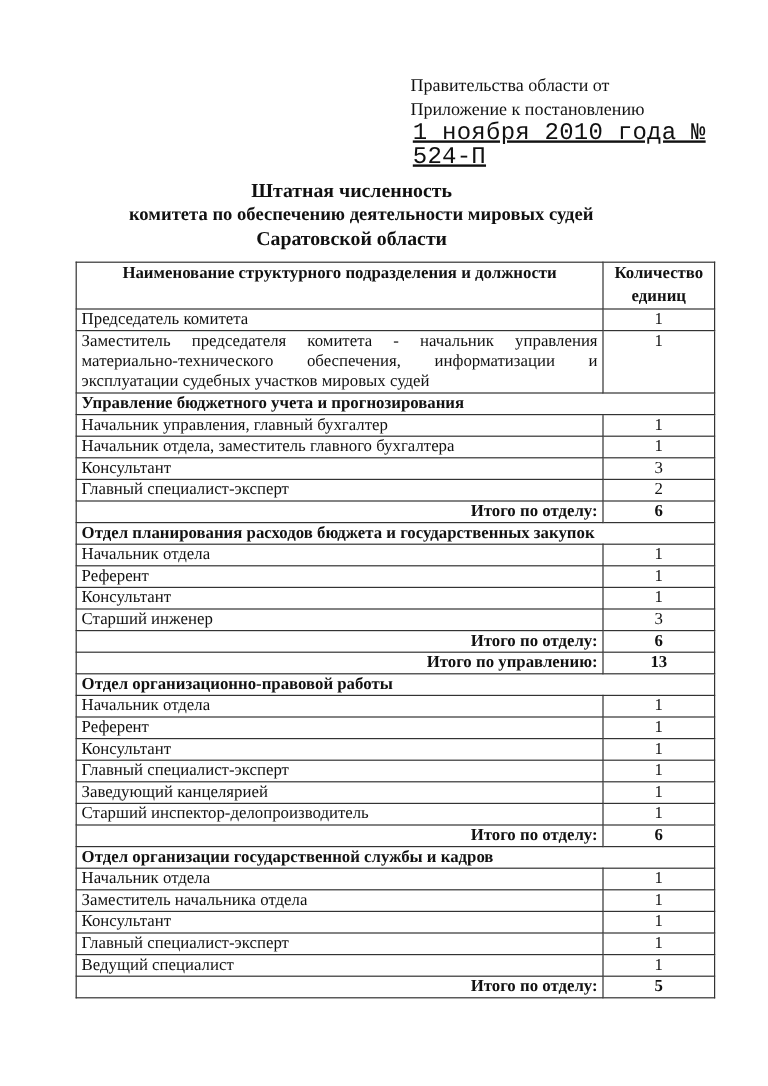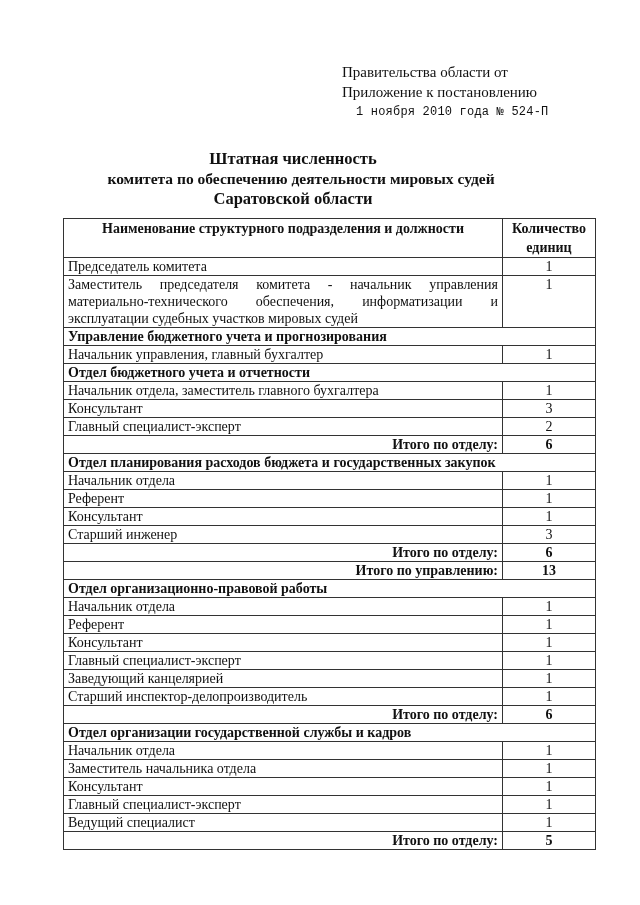--- a/index.html
+++ b/index.html
@@ -1,19 +1,19 @@
 <!DOCTYPE html>
 <html><head>
 <meta charset="utf-8">
 <style>
   html, body { margin: 0; padding: 0; background: #ffffff; }
   body { width: 640px; height: 905px; position: relative; overflow: hidden;
          font-family: "Liberation Serif", serif; color: #111; }
   .appendix { position: absolute; left: 342px; top: 62px; font-size: 15px; line-height: 20px; }
-  .appendix .mono { font-family: "Liberation Mono", monospace; font-size: 12px; letter-spacing: 0.2px; margin-left: 14px; }
+  .appendix .mono { font-family: "Liberation Mono", monospace; font-size: 20px; letter-spacing: 0.2px; margin-left: 2px; text-decoration: underline; }
   .title { position: absolute; left: 0; width: 586px; top: 149px; text-align: center;
            font-weight: bold; font-size: 15.5px; line-height: 20px; }
   .title .l1, .title .l3 { font-size: 16.5px; }
   .title .l2 { padding-left: 16px; }
   table.staff { position: absolute; left: 63px; top: 218px; width: 533px;
                 border-collapse: collapse; font-size: 14px; }
   table.staff td, table.staff th { border: 1px solid #333; padding: 0 4px; line-height: 17px; height: 17px; vertical-align: top; }
   table.staff th { font-weight: bold; line-height: 19px; padding-top: 0; }
   th.col-name { width: 430px; text-align: center; vertical-align: middle; height: 37px; }
   th.col-qty { text-align: center; }
@@ -53,23 +53,20 @@
       <tr class="item">
         <td class="label multi">Заместитель председателя комитета - начальник управления материально-технического обеспечения, информатизации и эксплуатации судебных участков мировых судей</td>
         <td class="qty">1</td>
       </tr>
       <tr class="section">
         <td colspan="2">Управление бюджетного учета и прогнозирования</td>
       </tr>
       <tr class="item">
         <td class="label">Начальник управления, главный бухгалтер</td>
         <td class="qty">1</td>
-      </tr>
-      <tr class="section">
-        <td colspan="2">Отдел бюджетного учета и отчетности</td>
       </tr>
       <tr class="item">
         <td class="label">Начальник отдела, заместитель главного бухгалтера</td>
         <td class="qty">1</td>
       </tr>
       <tr class="item">
         <td class="label">Консультант</td>
         <td class="qty">3</td>
       </tr>
       <tr class="item">

